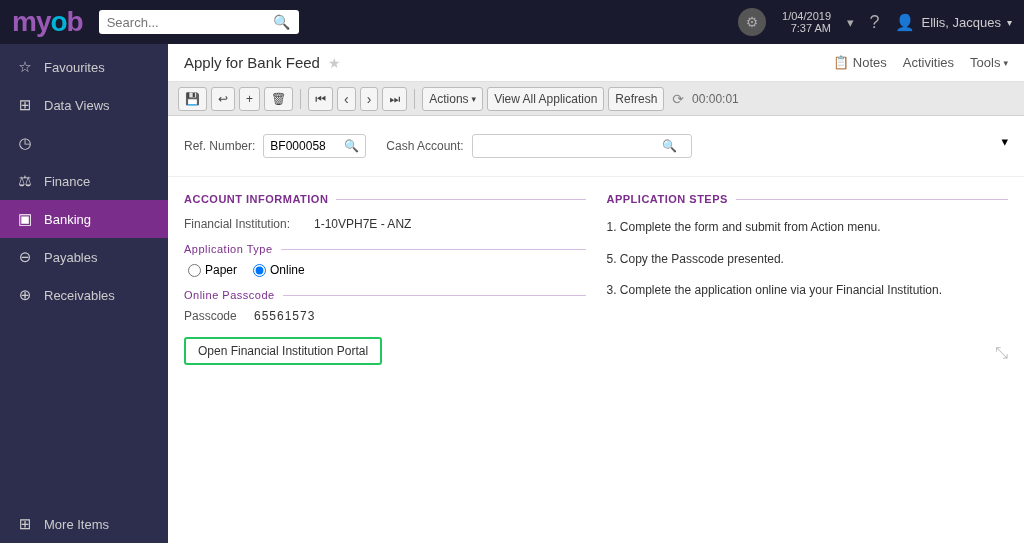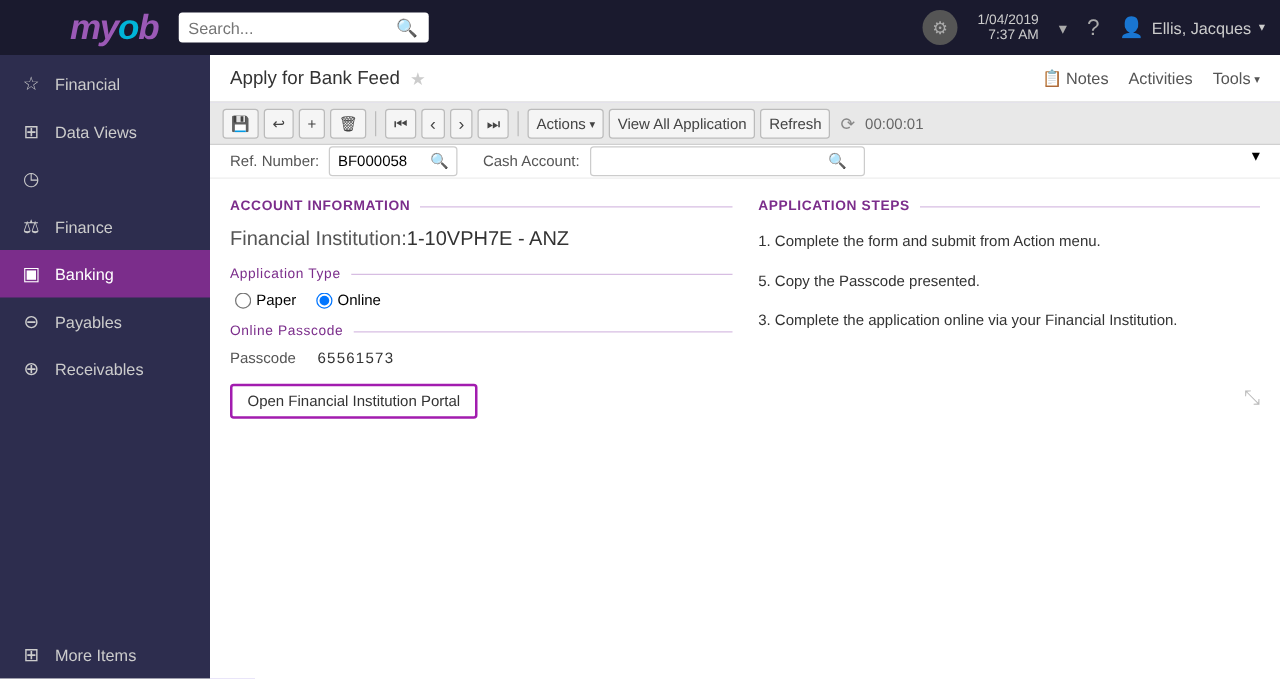--- a/index.html
+++ b/index.html
@@ -11,24 +11,22 @@
       background: #1a1a2e;
       display: flex;
       align-items: center;
       padding: 0 12px;
       flex-shrink: 0;
     }
     .logo {
       color: #9b59b6;
       font-size: 28px;
       font-weight: bold;
-      font-style: italic;
       margin-right: 16px;
       letter-spacing: -1px;
-      margin-left: 44px;
     }
     .logo span { color: #00b4d8; }
     .search-bar {
       display: flex;
       align-items: center;
       background: white;
       border-radius: 3px;
       padding: 4px 8px;
       width: 200px;
       gap: 6px;
@@ -164,21 +162,21 @@
     
     .form-area {
       flex: 1;
       background: white;
       overflow-y: auto;
       position: relative;
     }
     .form-row-top {
       display: flex;
       align-items: flex-start;
-      padding: 1px 16px;
+      padding: 18px 16px;
       gap: 20px;
       border-bottom: 1px solid #eee;
     }
     .field-group {
       display: flex;
       align-items: center;
       gap: 8px;
     }
     .field-label { color: #555; font-size: 12px; }
     .field-input {
@@ -223,21 +221,21 @@
       flex: 1;
       height: 1px;
       background: #9b59b6;
       opacity: 0.4;
     }
 
     .info-row {
       display: flex;
       align-items: flex-end;
       margin-bottom: 6px;
-      font-size: 16px;
+      font-size: 12px;
       color: #333;
     }
     .info-row-label { color: #555; min-width: 130px; }
 
     .sub-section {
       margin-top: 12px;
       margin-bottom: 8px;
     }
     .sub-section-title {
       font-size: 11px;
@@ -264,21 +262,21 @@
     }
     .radio-label {
       display: flex;
       align-items: center;
       gap: 4px;
       font-size: 12px;
       cursor: pointer;
     }
 
     .open-portal-btn {
-      border: 2px solid #a21caf;
+      border: 2px solid #22c55e;
       background: white;
       color: #333;
       padding: 5px 12px;
       border-radius: 3px;
       font-size: 12px;
       cursor: pointer;
       margin-top: 8px;
       display: inline-block;
     }
 
@@ -325,21 +323,21 @@
       <span style="font-size:10px;">▾</span>
     </div>
   </div>
 </div>
 
 <div class="main-layout">
 
   <div class="sidebar">
     <div class="sidebar-item">
       <span class="si-icon">☆</span>
-      <span class="si-label">Financial</span>
+      <span class="si-label">Favourites</span>
     </div>
     <div class="sidebar-item">
       <span class="si-icon">⊞</span>
       <span class="si-label">Data Views</span>
     </div>
     <div class="sidebar-item">
       <span class="si-icon">◷</span>
     </div>
     <div class="sidebar-item">
       <span class="si-icon">⚖</span>

